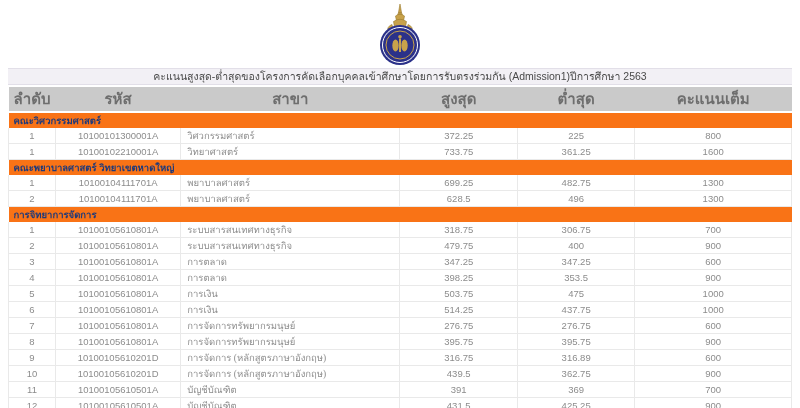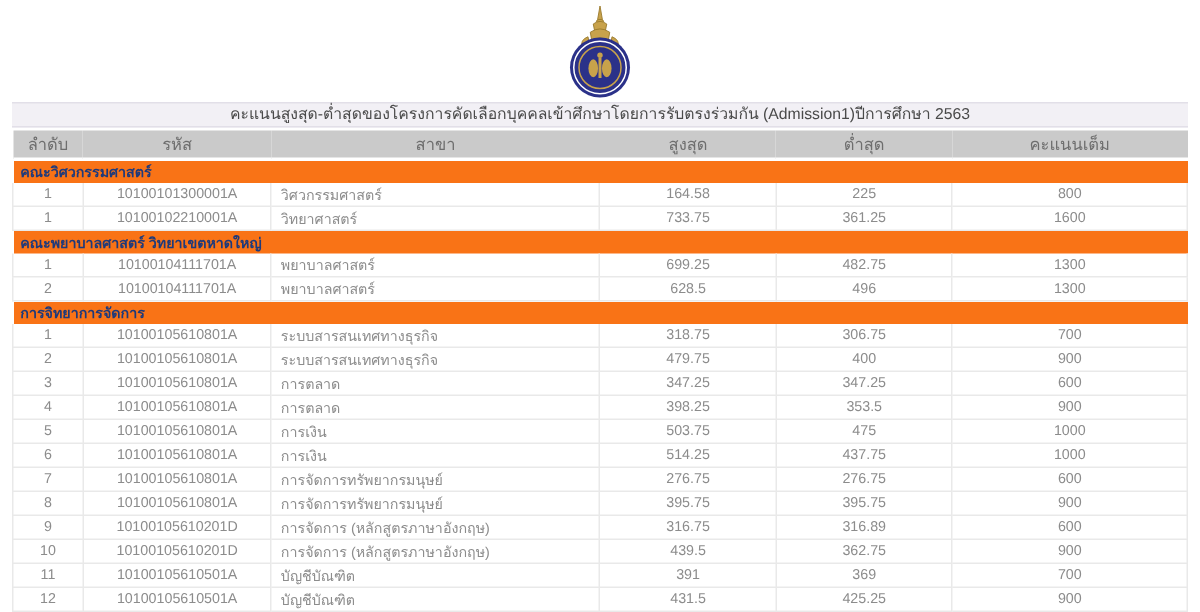--- a/index.html
+++ b/index.html
@@ -13,33 +13,33 @@
   }
   .title-bar{
     margin:2px 8px 0 8px;height:15px;line-height:15px;text-align:center;
     font-size:10.5px;color:#4a4a4a;background:#f2f0f5;
     border-top:1px solid #e2dfe8;border-bottom:1px solid #e2dfe8;
   }
   table.scores{
     width:784px;margin:2px 8px 0 8px;border-collapse:collapse;table-layout:fixed;
   }
   table.scores thead th{
-    background:#cacaca;color:#6e6e6e;font-weight:normal;font-size:11px;
+    background:#cacaca;color:#6e6e6e;font-weight:bold;font-size:15px;
     height:17px;padding:0;border-bottom:2px solid #ffffff;
   }
   tr.group-row td{
     background:#f97316;color:#1e3a7b;font-weight:bold;font-size:9.5px;
     height:12px;padding:0 0 0 5px;text-align:left;white-space:nowrap;overflow:hidden;
   }
   tr.data-row td{
     color:#8c8c8c;font-size:9.5px;height:12px;padding:0;text-align:center;
     border-bottom:1px solid #e9e9e9;border-left:1px solid #e9e9e9;border-right:1px solid #e9e9e9;
     white-space:nowrap;overflow:hidden;
   }
-  tr.data-row td.major{text-align:left;padding-left:6px;}
+  tr.data-row td.major{text-align:left;padding-left:6px;font-family:Liberation Serif, serif;}
   col.c-order{width:6%;}  col.c-code{width:16%;} col.c-major{width:28%;}
   col.c-max{width:15%;}   col.c-min{width:15%;}  col.c-full{width:20%;}
 </style>
 </head>
 <body>
 
 <div class="page">
 
   <div class="logo-wrap">
     <svg width="54" height="62" viewBox="0 0 54 62">
@@ -88,21 +88,21 @@
       </tr>
     </thead>
     <tbody>
         <tr class="group-row">
           <td colspan="6">คณะวิศวกรรมศาสตร์</td>
         </tr>
         <tr class="data-row">
           <td>1</td>
           <td>10100101300001A</td>
           <td class="major">วิศวกรรมศาสตร์</td>
-          <td>164.58</td>
+          <td>372.25</td>
           <td>225</td>
           <td>800</td>
         </tr>
         <tr class="data-row">
           <td>1</td>
           <td>10100102210001A</td>
           <td class="major">วิทยาศาสตร์</td>
           <td>733.75</td>
           <td>361.25</td>
           <td>1600</td>

